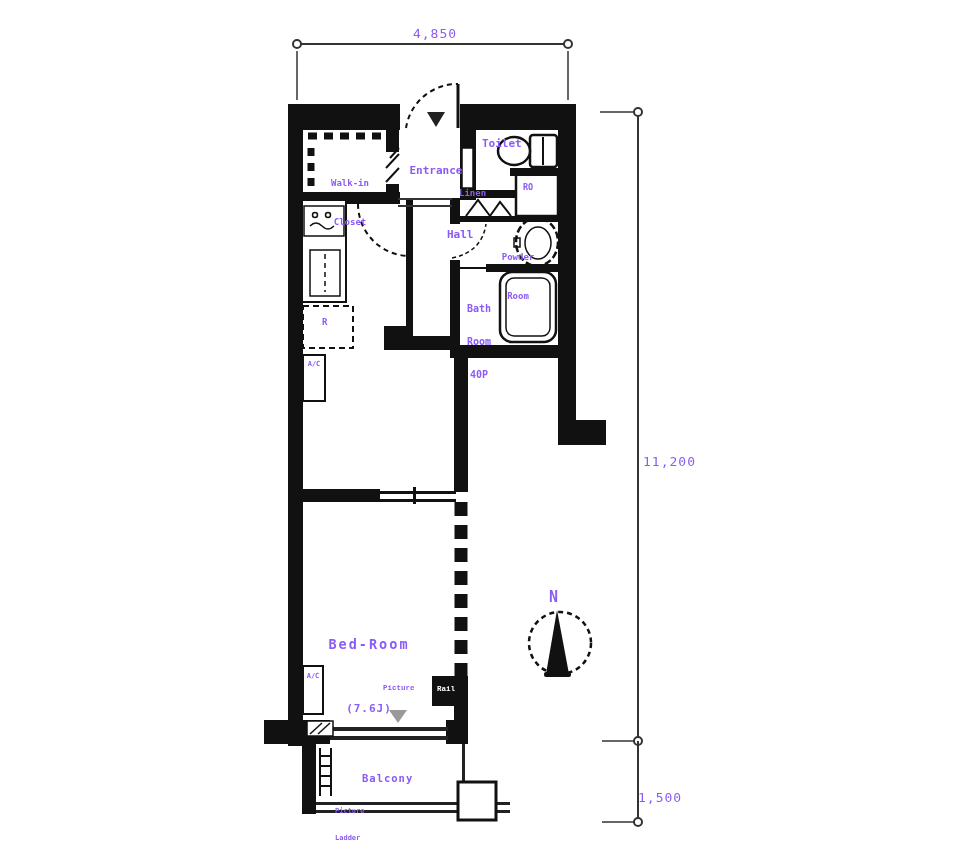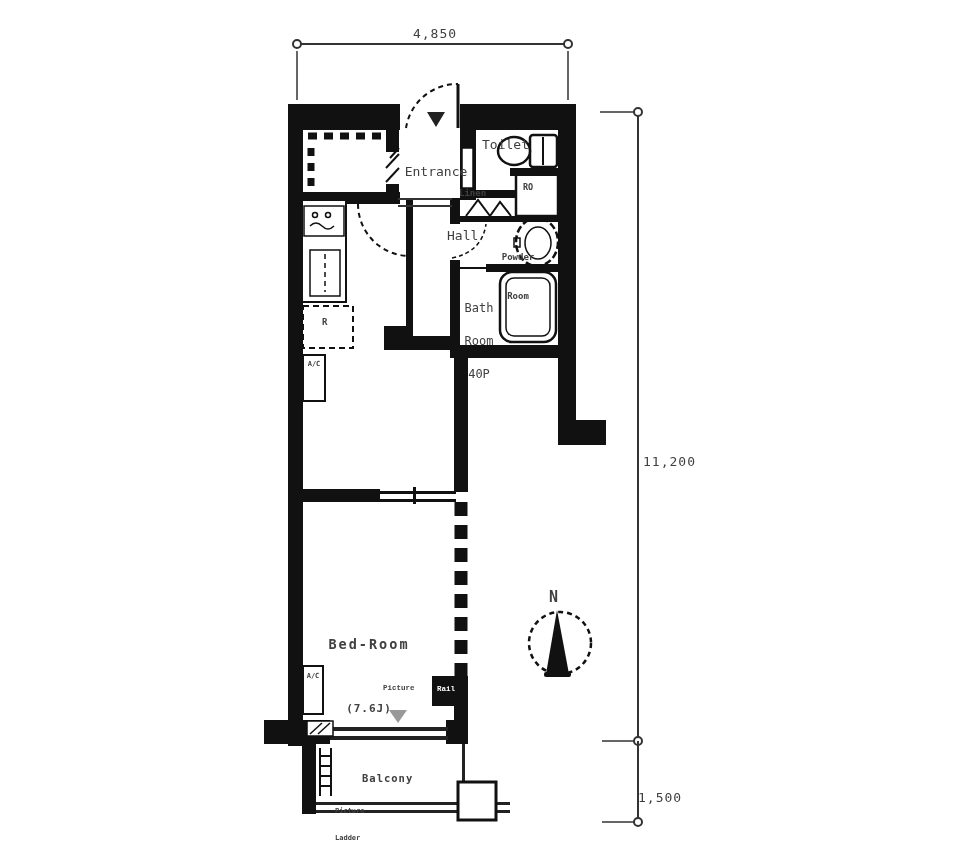--- a/index.html
+++ b/index.html
@@ -2,26 +2,26 @@
 <html><head>
 <meta charset="utf-8">
 <style>
   html,body{margin:0;padding:0;background:#fff;}
   #canvas{
     position:relative;width:960px;height:854px;background:#ffffff;
     font-family:"DejaVu Sans Mono","Liberation Mono",monospace;color:#111;
     overflow:hidden;
   }
   #plan-svg{position:absolute;left:0;top:0;}
-  .lbl{position:absolute;white-space:pre;color:#404040;}
+  .lbl{position:absolute;white-space:pre;color:#8b5cf6;}
   .c{text-align:center;}
   .dim{font-size:13px;letter-spacing:1px;}
   .room-big{font-size:13.5px;letter-spacing:2px;font-weight:bold;}
   .room-sub{font-size:11px;letter-spacing:1px;font-weight:bold;}
-  .room-sm{font-size:13px;font-weight:normal;letter-spacing:0px;text-align:center;}
+  .room-sm{font-size:11px;font-weight:bold;letter-spacing:0px;text-align:center;}
   .tiny{font-size:7.5px;font-weight:bold;font-family:Liberation Mono, monospace;}
   .vtext{width:14px;word-break:break-all;line-height:9px;font-size:7px;font-weight:bold;text-align:center;}
 </style>
 </head>
 <body>
 
 <div id="canvas">
 
   <svg id="plan-svg" width="960" height="854" viewBox="0 0 960 854">
 
@@ -176,35 +176,39 @@
       <circle cx="560" cy="643" r="31" fill="none" stroke="#111" stroke-width="2.5" stroke-dasharray="5 4"></circle>
       <polygon points="557,610 569,674 546,674" fill="#111"></polygon>
       <rect x="544" y="672" width="27" height="5" rx="2" fill="#111"></rect>
     </g>
   </svg>
 
   <div class="lbl dim c" style="left:380px;top:26px;width:110px;">4,850</div>
   <div class="lbl dim" style="left:643px;top:454px;">11,200</div>
   <div class="lbl dim" style="left:638px;top:790px;">1,500</div>
 
+  <div class="lbl c" style="left:310px;top:151px;width:80px;font-size:9px;font-weight:bold;line-height:13px;">
+    <div>Walk-in</div>
+    <div>Closet</div>
+  </div>
 
   <div class="lbl room-sm c" style="left:400px;top:164px;width:72px;">Entrance</div>
 
   <div class="lbl room-sm" style="left:482px;top:137px;">Toilet</div>
 
   <div class="lbl" style="left:459px;top:188px;font-size:9px;font-weight:bold;">Linen</div>
 
   <div class="lbl" style="left:523px;top:182px;font-size:8.5px;font-weight:bold;">RO</div>
 
   <div class="lbl c" style="left:486px;top:225px;width:64px;font-size:9px;font-weight:bold;line-height:13px;">
     <div>Powder</div>
     <div>Room</div>
   </div>
 
-  <div class="lbl c" style="left:456px;top:281px;width:46px;font-size:12px;font-weight:normal;line-height:11px;text-align:center;">
+  <div class="lbl c" style="left:456px;top:281px;width:46px;font-size:10px;font-weight:bold;line-height:11px;text-align:center;">
     <div>Bath</div>
     <div>Room</div>
     <div>40P</div>
   </div>
 
   <div class="lbl room-sm" style="left:417px;top:228px;padding-left:30px;">Hall</div>
 
 
 
   <div class="lbl c" style="left:316px;top:594px;width:106px;line-height:20px;">

